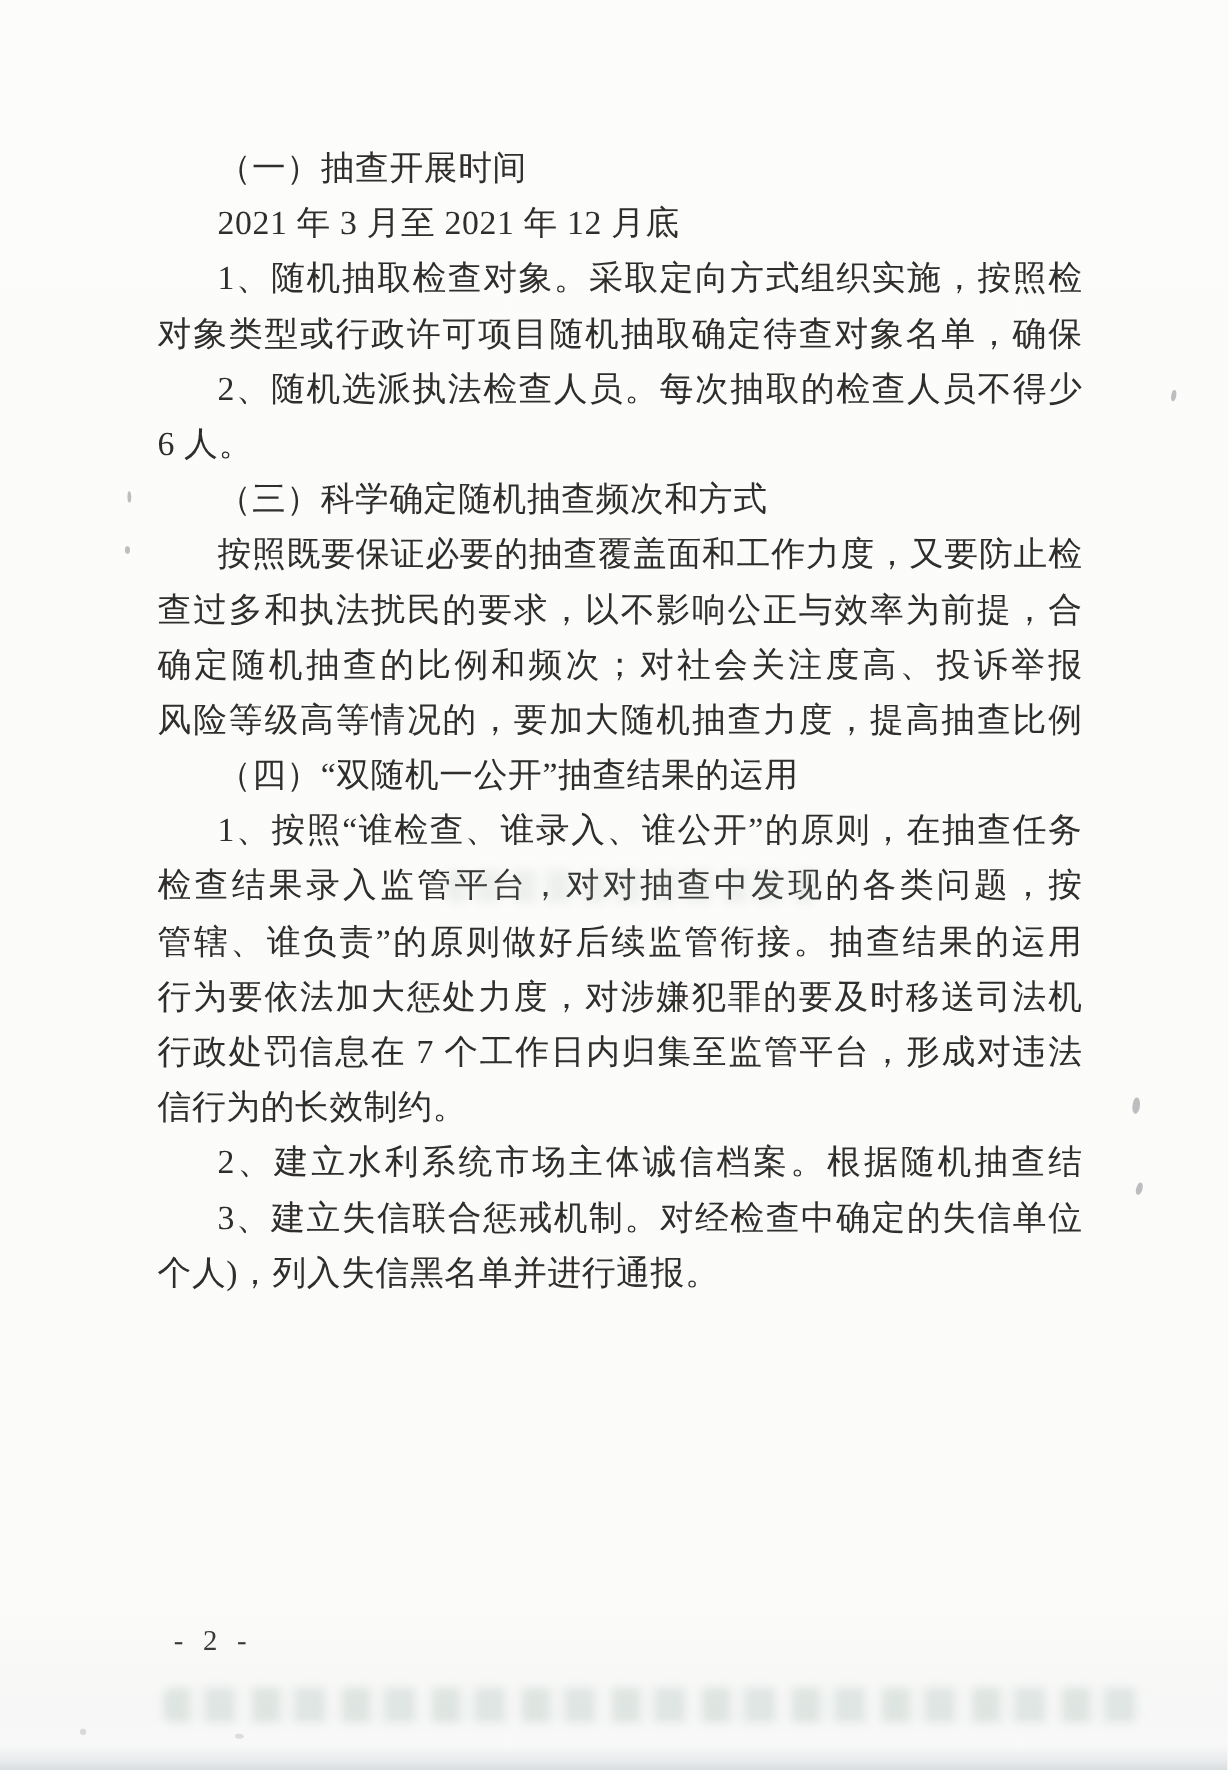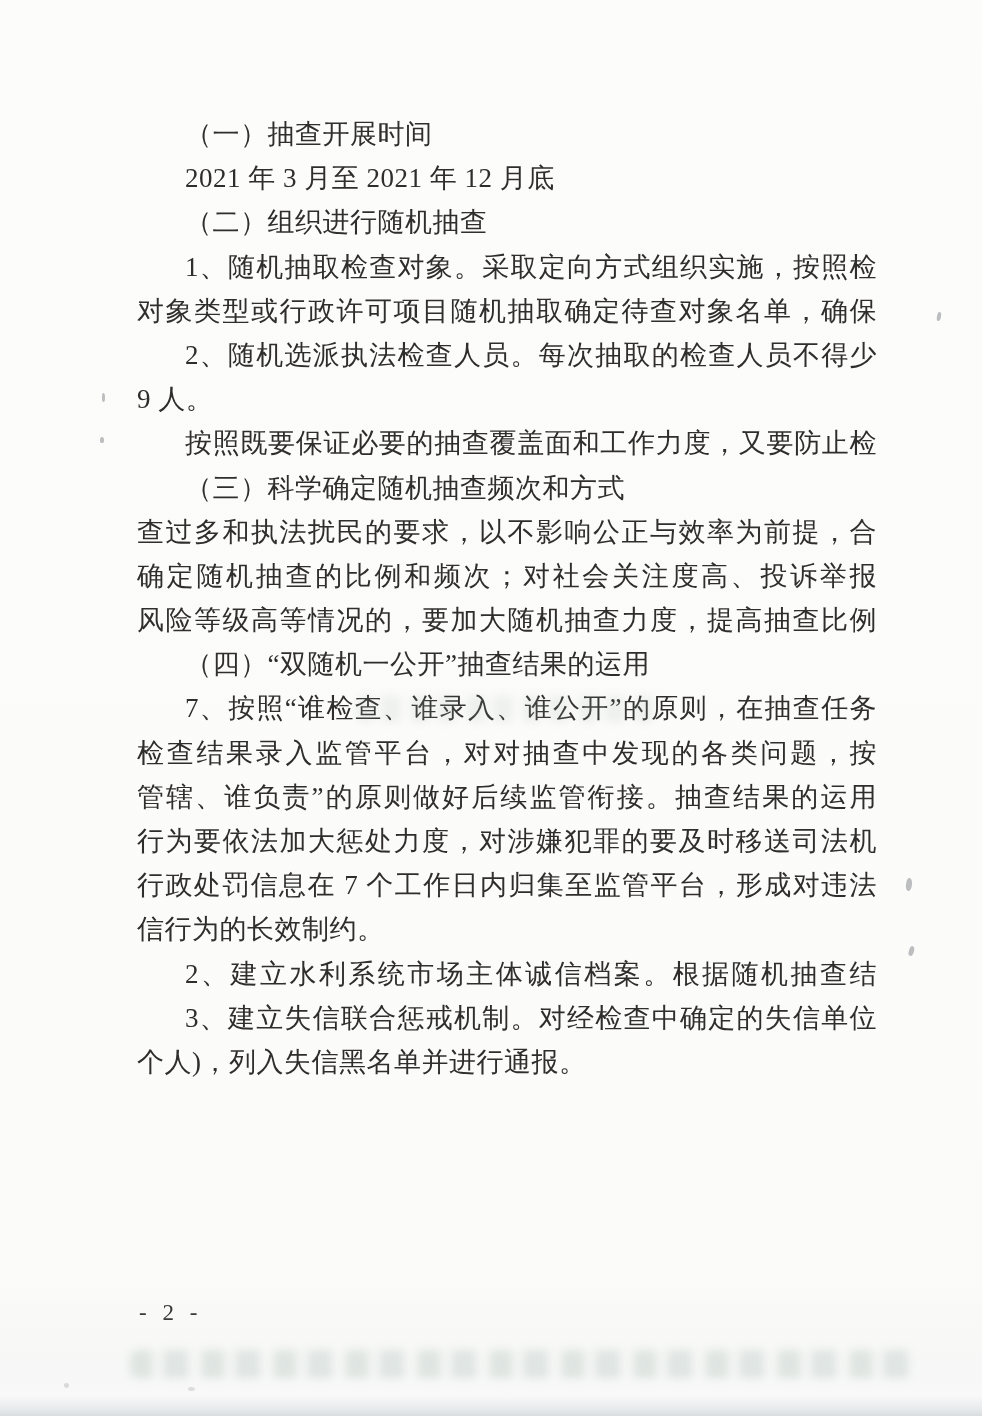--- a/index.html
+++ b/index.html
@@ -13,21 +13,21 @@
     font-family: "Liberation Serif", "DejaVu Serif", serif;
   }
   .page {
     position: absolute;
     inset: 0;
     background: linear-gradient(180deg, #fcfcfa 0%, #fbfbf9 90%, #f6f7f6 97%, #fafafa 100%);
   }
   
   .content {
     position: absolute;
-    left: 137px;
+    left: 126px;
     top: 112px;
     width: 740px;
     color: #2f2e2c;
   }
   .line {
     height: 44.2px;
     line-height: 44.2px;
     font-size: 27px;
     overflow: hidden;
     white-space: normal;
@@ -98,32 +98,31 @@
   .sp7 { left: 188px; top: 1387px; width: 7px; height: 4px;  opacity: 0.45; }
 </style>
 </head>
 <body>
 
 <div class="page">
 
   <div class="content">
       <div class="line indent">（一）抽查开展时间</div>
       <div class="line indent">2021 年 3 月至 2021 年 12 月底</div>
-      <div class="line indent">（二）组织进行随机抽查</div>
       <div class="line indent justify">1、随机抽取检查对象。采取定向方式组织实施，按照检查</div>
       <div class="line justify">对象类型或行政许可项目随机抽取确定待查对象名单，确保监</div>
       <div class="line indent justify">2、随机选派执法检查人员。每次抽取的检查人员不得少于</div>
-      <div class="line">9 人。</div>
+      <div class="line">6 人。</div>
+      <div class="line indent">（三）科学确定随机抽查频次和方式</div>
       <div class="line indent justify">按照既要保证必要的抽查覆盖面和工作力度，又要防止检</div>
-      <div class="line indent">（三）科学确定随机抽查频次和方式</div>
       <div class="line justify">查过多和执法扰民的要求，以不影响公正与效率为前提，合理</div>
       <div class="line justify">确定随机抽查的比例和频次；对社会关注度高、投诉举报多、</div>
       <div class="line justify">风险等级高等情况的，要加大随机抽查力度，提高抽查比例和</div>
       <div class="line indent">（四）“双随机一公开”抽查结果的运用</div>
-      <div class="line indent justify">7、按照“谁检查、谁录入、谁公开”的原则，在抽查任务</div>
+      <div class="line indent justify">1、按照“谁检查、谁录入、谁公开”的原则，在抽查任务</div>
       <div class="line justify">检查结果录入监管平台，对对抽查中发现的各类问题，按照“谁</div>
       <div class="line justify">管辖、谁负责”的原则做好后续监管衔接。抽查结果的运用</div>
       <div class="line justify">行为要依法加大惩处力度，对涉嫌犯罪的要及时移送司法机关。</div>
       <div class="line justify">行政处罚信息在 7 个工作日内归集至监管平台，形成对违法失</div>
       <div class="line">信行为的长效制约。</div>
       <div class="line indent justify">2、建立水利系统市场主体诚信档案。根据随机抽查结果，</div>
       <div class="line indent justify">3、建立失信联合惩戒机制。对经检查中确定的失信单位(或</div>
       <div class="line">个人)，列入失信黑名单并进行通报。</div>
     </div>
 

